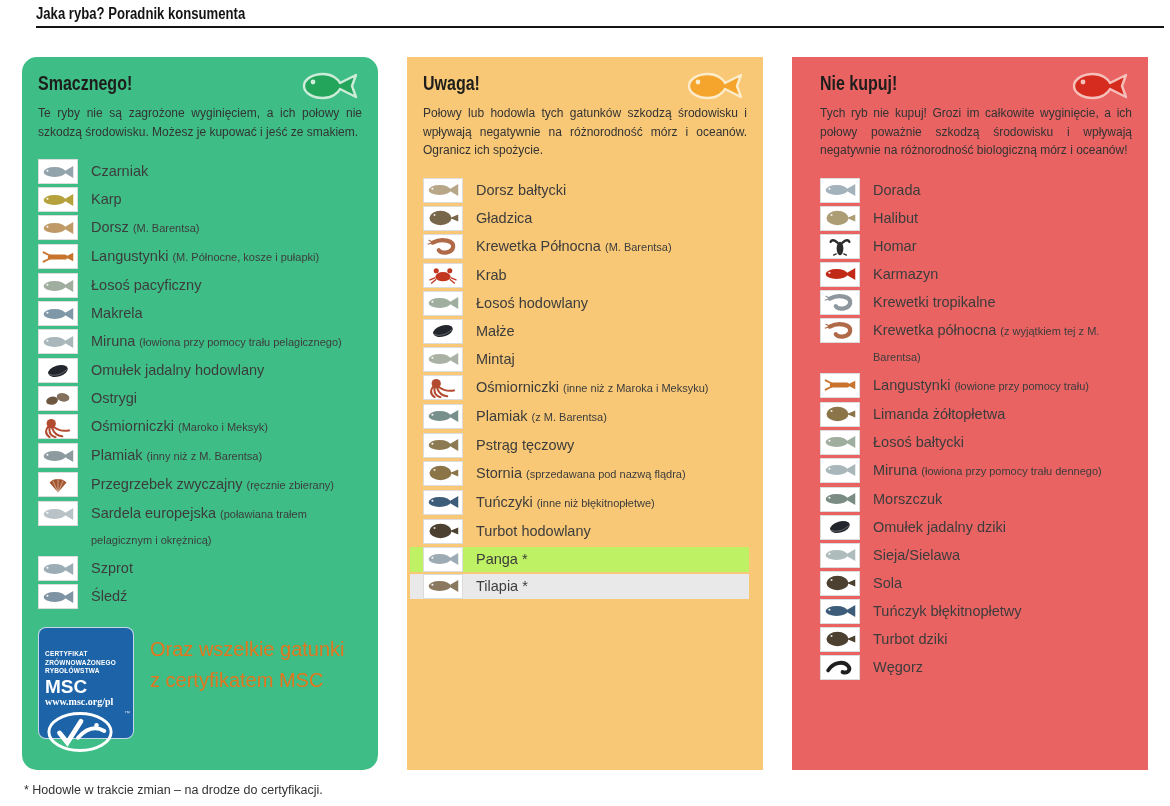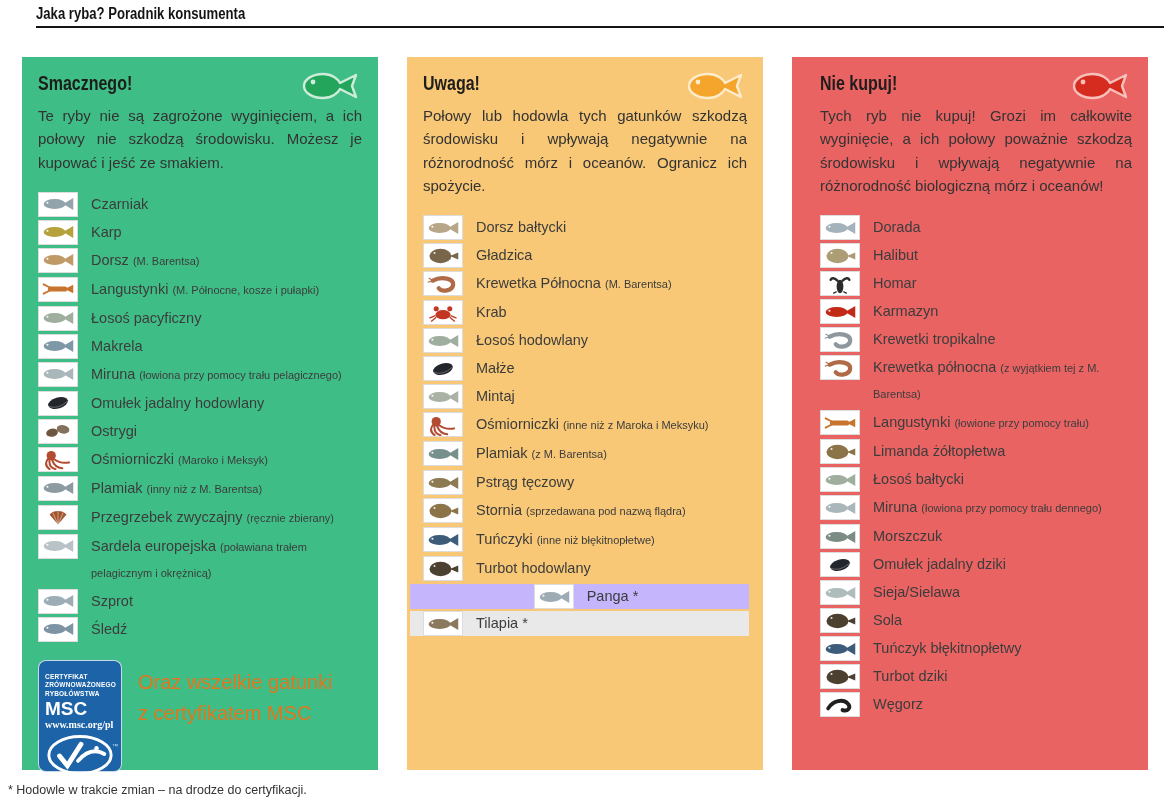--- a/index.html
+++ b/index.html
@@ -9,51 +9,51 @@
   .header{position:absolute;left:36px;top:5px;width:1128px;
           border-bottom:2px solid #141414;padding-bottom:3px;}
   .header h1{margin:0;font-size:16px;font-weight:bold;color:#141414;
              transform:scaleX(.82);transform-origin:left center;white-space:nowrap;}
 
   .columns{position:absolute;left:22px;top:57px;display:flex;gap:29px;}
   .panel{width:356px;height:713px;box-sizing:border-box;padding:13px 16px;position:relative;}
   .panel h2{margin:2px 0 0;font-size:20px;font-weight:bold;color:#1d1d1b;
             transform:scaleX(.8);transform-origin:left center;white-space:nowrap;}
   .fish-badge{position:absolute;top:12px;right:14px;line-height:0;}
-  .intro{margin:9px 0 18px;font-size:15px;line-height:1.55;color:#333;text-align:justify;}
+  .intro{margin:9px 0 18px;font-size:12px;line-height:1.55;color:#333;text-align:justify;}
 
   .fish-list{list-style:none;margin:15px 0 0;padding:0;}
   .row{display:flex;gap:13px;align-items:flex-start;margin:0 0 3px 0;}
   .row.highlight{margin-left:-13px;padding-left:13px;margin-right:-2px;margin-bottom:2px;}
   .thumb{flex:0 0 auto;width:40px;height:25px;background:#fff;border:1px solid #dcdcdc;
          box-sizing:border-box;display:flex;align-items:center;justify-content:center;line-height:0;}
   .label{font-size:14.5px;color:#3c3c3c;line-height:25px;}
   .note{font-size:11px;color:#3c3c3c;}
 
   .msc{display:flex;gap:16px;margin-top:18px;align-items:flex-start;}
-  .msc-badge{position:relative;width:84px;height:112px;background:#1c63a8;border-radius:8px;
-             border:1px solid rgba(255,255,255,.75);box-sizing:border-box;padding:12px 6px 2px;color:#fff;}
+  .msc-badge{position:relative;width:96px;height:112px;background:#1c63a8;border-radius:8px;
+             border:1px solid rgba(255,255,255,.75);box-sizing:border-box;padding:22px 6px 2px;color:#fff;}
   .msc-small{font-size:6.5px;font-weight:bold;line-height:1.3;letter-spacing:.2px;}
   .msc-big{font-size:19px;font-weight:bold;line-height:1.05;margin-top:1px;}
   .msc-url{font-size:10px;font-weight:bold;font-family:Liberation Serif, serif;}
   .msc-fish{margin-top:2px;}
   .msc-tm{position:absolute;right:3px;bottom:22px;font-size:6px;color:#cfe3f5;}
   .msc-caption{margin:7px 0 0;width:195px;font-size:20px;line-height:1.55;color:#e2761e;}
 
-  .footnote{position:absolute;left:8px;top:783px;margin:0;font-size:12.5px;color:#333;}
+  .footnote{position:absolute;left:24px;top:783px;margin:0;font-size:12.5px;color:#333;}
 </style>
 </head>
 <body>
 
 <div class="page">
   <div class="header">
     <h1>Jaka ryba? Poradnik konsumenta</h1>
   </div>
   <div class="columns">
-      <section class="panel" style="background: rgb(62, 190, 134);">
+      <section class="panel" style="background: rgb(62, 190, 134); border-radius: 15px;">
         <h2>Smacznego!</h2>
         <span class="fish-badge"><svg width="66" height="34" viewBox="0 0 60 34">
     <path d="M3,17 C3,10 12,5 22,5 C31,5 37,10 39,14 L55,6 L51,17 L55,28 L39,20 C37,24 31,29 22,29 C12,29 3,24 3,17 Z" fill="#23a55c" stroke="#cdecd9" stroke-width="2.4" stroke-linejoin="round"></path>
     <circle cx="12" cy="13" r="2.4" fill="#cdecd9"></circle>
           </svg></span>
         <p class="intro">Te ryby nie są zagrożone wyginięciem, a ich połowy nie szkodzą środowisku. Możesz je kupować i jeść ze smakiem.</p>
         <ul class="fish-list">
           <li class="row">
             <span class="thumb">
               <svg width="36" height="22" viewBox="0 0 42 26">
@@ -340,21 +340,21 @@
           <li class="row">
             <span class="thumb">
               <svg width="36" height="22" viewBox="0 0 42 26">
                 <ellipse cx="18" cy="13" rx="13" ry="8.5" fill="#4c4030"></ellipse>
                 <polygon points="29,13 39,9 39,17" fill="#4c4030"></polygon>
                 <circle cx="11" cy="9.5" r="1.2" fill="#fff" opacity=".85"></circle>
               </svg>
             </span>
             <span class="label">Turbot hodowlany</span>
           </li>
-          <li class="row highlight" style="background: #c4b5fd; justify-content: center;">
+          <li class="row highlight" style="background: #bef264;">
             <span class="thumb">
               <svg width="36" height="22" viewBox="0 0 42 26">
                 <ellipse cx="17" cy="13" rx="13" ry="6" fill="#9dabb4"></ellipse>
                 <polygon points="27,13 39,6 39,20" fill="#9dabb4"></polygon>
                 <circle cx="8.5" cy="11.5" r="1.3" fill="#fff" opacity=".9"></circle>
               </svg>
             </span>
             <span class="label">Panga *</span>
           </li>
           <li class="row highlight" style="background: rgb(233, 233, 233);">

